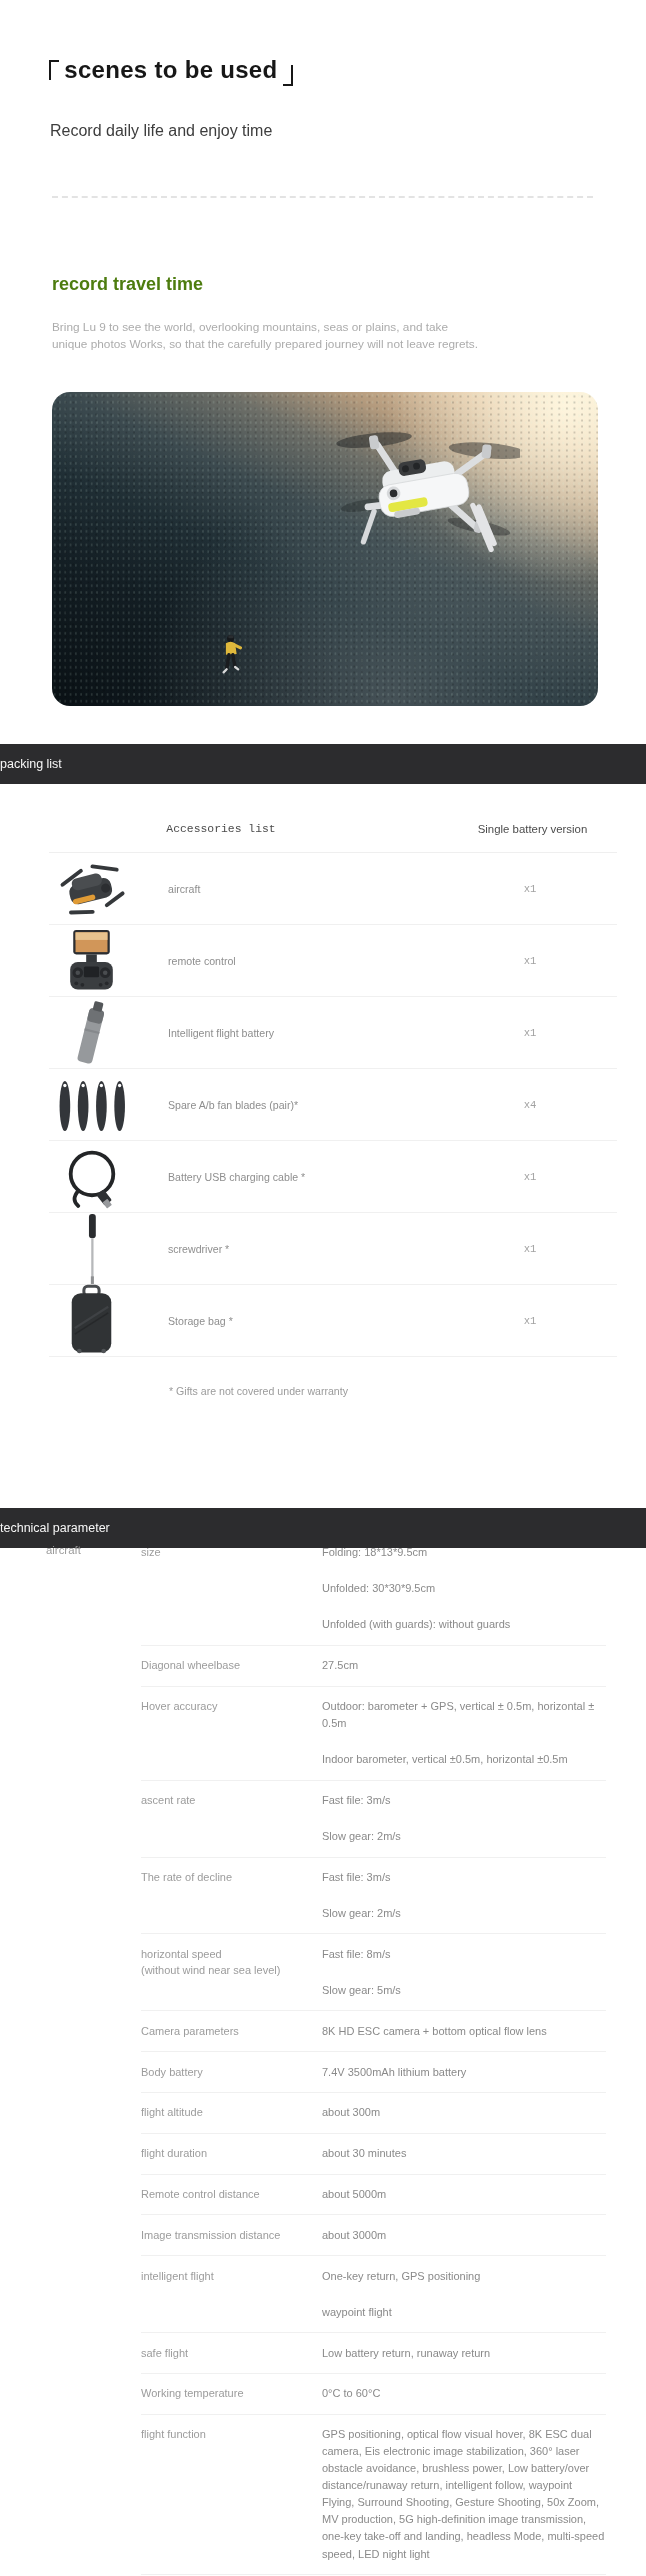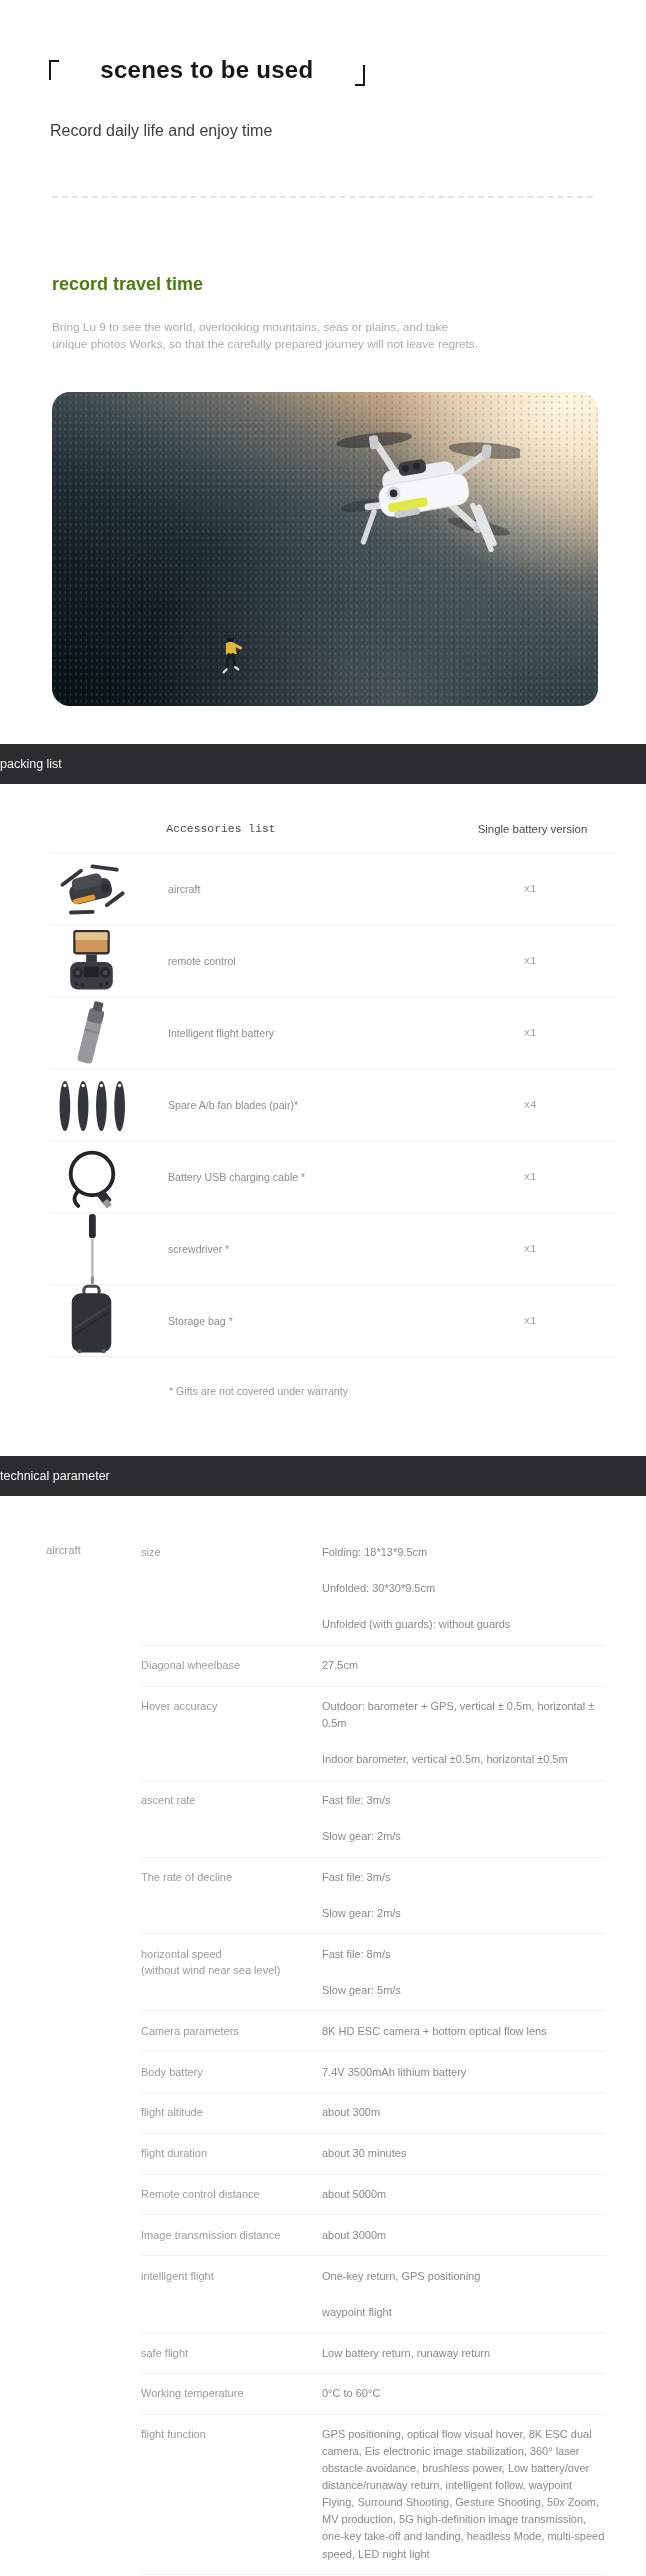--- a/index.html
+++ b/index.html
@@ -4,21 +4,21 @@
 <style>
   * { box-sizing: border-box; }
   body { margin:0; background:#ffffff; }
   .page {
     position:relative; width:646px; height:2576px; margin:0 auto;
     background:#ffffff; overflow:hidden;
     font-family:"Liberation Sans", sans-serif;
   }
   
   .title-row { position:absolute; top:56px; left:49px; display:flex; align-items:flex-start;
-    font-size:24px; font-weight:bold; color:#171717; letter-spacing:0.3px;gap:36px; }
+    font-size:24px; font-weight:bold; color:#171717; letter-spacing:0.3px; }
   .br { display:inline-block; width:10px; height:20.5px; }
   .br-l { border-left:2.7px solid #171717; border-top:2.7px solid #171717; margin-right:5.3px; margin-top:3.8px; }
   .br-r { border-right:2.7px solid #171717; border-bottom:2.7px solid #171717; margin-left:5.3px; margin-top:9px; }
   .subtitle { position:absolute; top:122px; left:50px; font-size:16px; color:#3d3d3d; }
   .dashed-divider { position:absolute; top:196px; left:52px; width:541px; height:0;
     border-top:2.3px dashed #e3e3e3; }
   .travel-heading { position:absolute; top:274px; left:52px; font-size:18px; font-weight:bold; color:#4d7c0f; }
   .travel-body { position:absolute; top:319px; left:52px; width:555px; font-size:11.8px;
     color:#acacac; line-height:1.45; }
   
@@ -37,21 +37,21 @@
     background-size:5.3px 6.8px; }
   .hero::after { content:""; position:absolute; inset:0; z-index:1; opacity:.75;
     background-image: radial-gradient(rgba(0,0,0,.22) 0.8px, transparent 1px);
     background-size:7.6px 6px; background-position:2.3px 1.5px; }
   .drone { position:absolute; left:51%; top:7%; z-index:2; }
   .person { position:absolute; left:30.5%; top:77%; z-index:2; }
   
   .section-bar { position:absolute; left:0; width:646px; height:40px; background:#2c2c2e;
     color:#f7f7f7; display:flex; align-items:center; font-size:12.5px; }
   .bar-packing { top:744px; }
-  .bar-tech { top:1456px; }
+  .bar-tech { top:1508px; }
   
   .pack-header { position:absolute; top:823px; left:0; width:646px; height:18px;
     font-size:11.4px; color:#4b4b4b; }
   .pack-col-item { position:absolute; left:141px; width:160px; text-align:center;font-family:Liberation Mono, monospace; }
   .pack-col-qty { position:absolute; left:449px; width:167px; text-align:center; }
   .pack-body { position:absolute; top:852px; left:49px; width:568px; border-top:0.8px solid #efefef; }
   .pack-row { height:72px; display:flex; align-items:center; border-bottom:0.8px solid #f0f0f0; }
   .pack-photo { width:85px; display:flex; justify-content:center; align-items:center; }
   .pack-label { flex:1; padding-left:34px; font-size:10.6px; color:#8e8e8e; }
   .pack-qty { width:122px; margin-right:26px; text-align:center; font-size:10.6px; color:#a2a2a2;font-family:Liberation Mono, monospace; }

